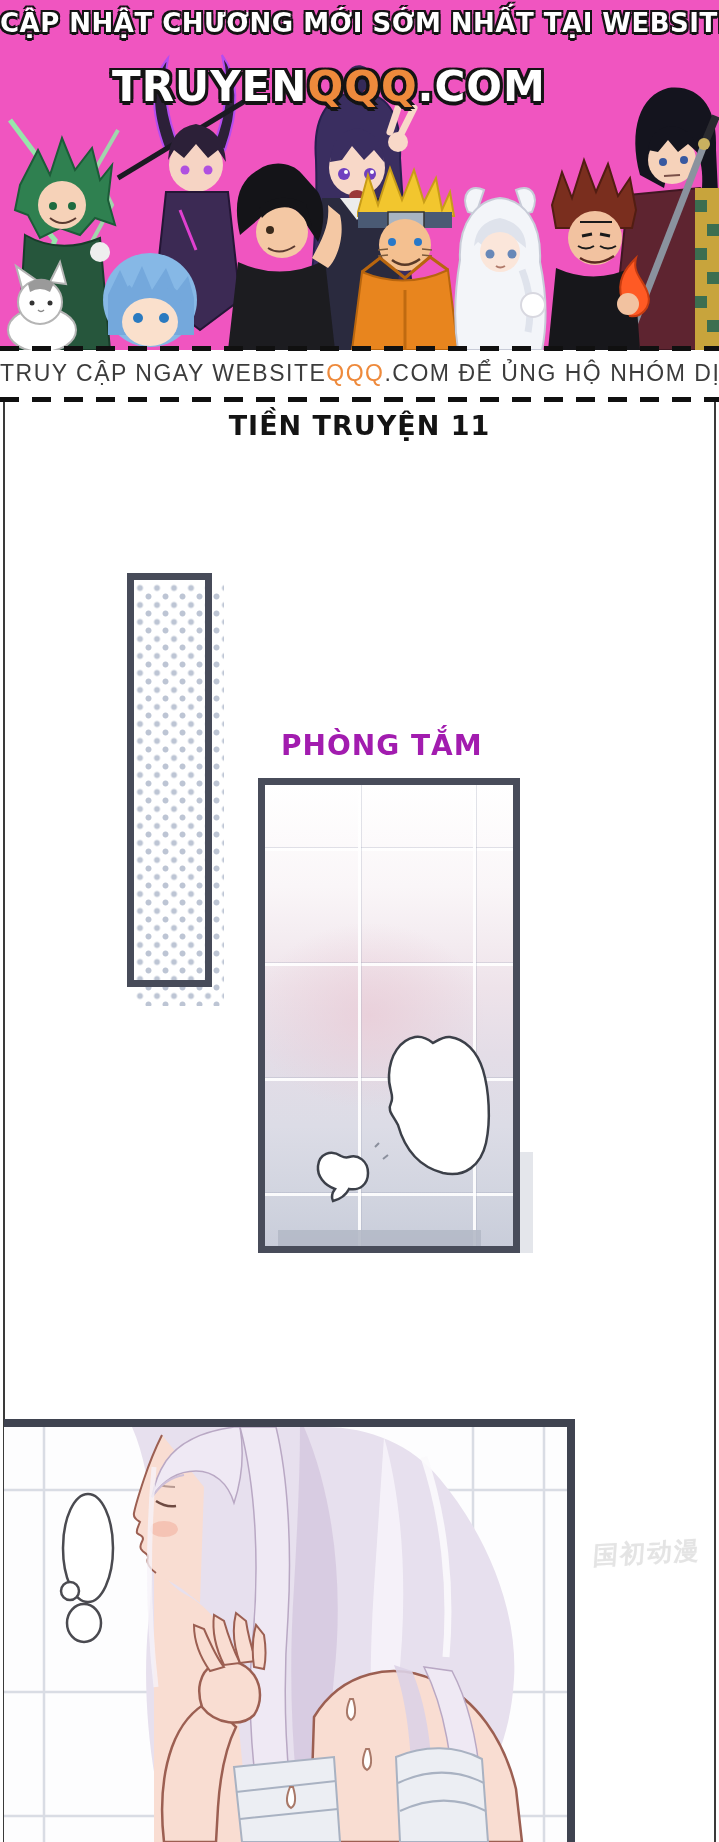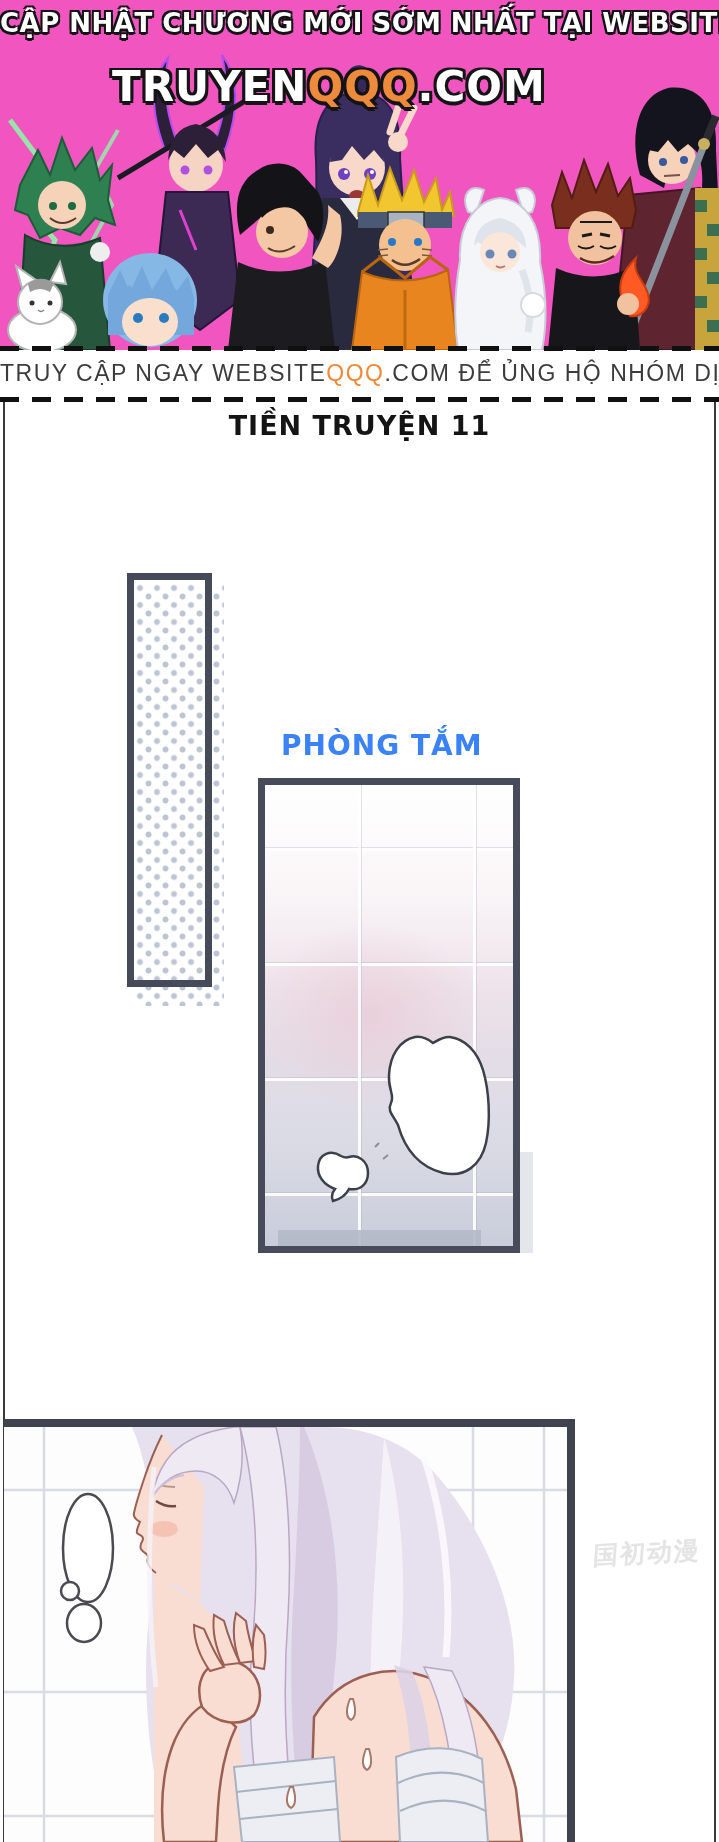--- a/index.html
+++ b/index.html
@@ -18,21 +18,21 @@
   
   .dash{position:absolute;left:0;width:719px;height:5px;
     background:repeating-linear-gradient(90deg,#101010 0 19px,transparent 19px 32px);}
   .strip{position:absolute;left:0;top:350px;width:719px;height:47px;line-height:47px;
     text-align:center;font-family:"Liberation Sans",sans-serif;font-size:23px;color:#3c3c3c;
     letter-spacing:1.5px;white-space:nowrap;}
   
   .page-edge{position:absolute;top:402px;width:2px;height:1440px;background:#3a3a3a;}
   .page-title{position:absolute;left:0;top:410px;width:719px;text-align:center;color:#141414;
     font-size:27px;font-weight:800;letter-spacing:1px;}
-  .bath-label{position:absolute;left:281px;top:729px;color:#3b82f6;font-size:28px;
+  .bath-label{position:absolute;left:281px;top:729px;color:#a21caf;font-size:28px;
     font-weight:800;letter-spacing:1px;white-space:nowrap;}
   
   .dots-bleed{position:absolute;left:136px;top:584px;width:88px;height:422px;
     background-image:radial-gradient(circle,#b2bccd 2.6px,rgba(178,188,205,0) 3.4px),
                      radial-gradient(circle,#b2bccd 2.6px,rgba(178,188,205,0) 3.4px);
     background-size:17px 17px;background-position:4px 4px,12.5px 12.5px;opacity:.85;}
   .dot-frame{position:absolute;left:127px;top:573px;width:71px;height:400px;
     border:7px solid #474b59;background:transparent;}
   
   .bath-panel{position:absolute;left:258px;top:778px;width:248px;height:461px;

